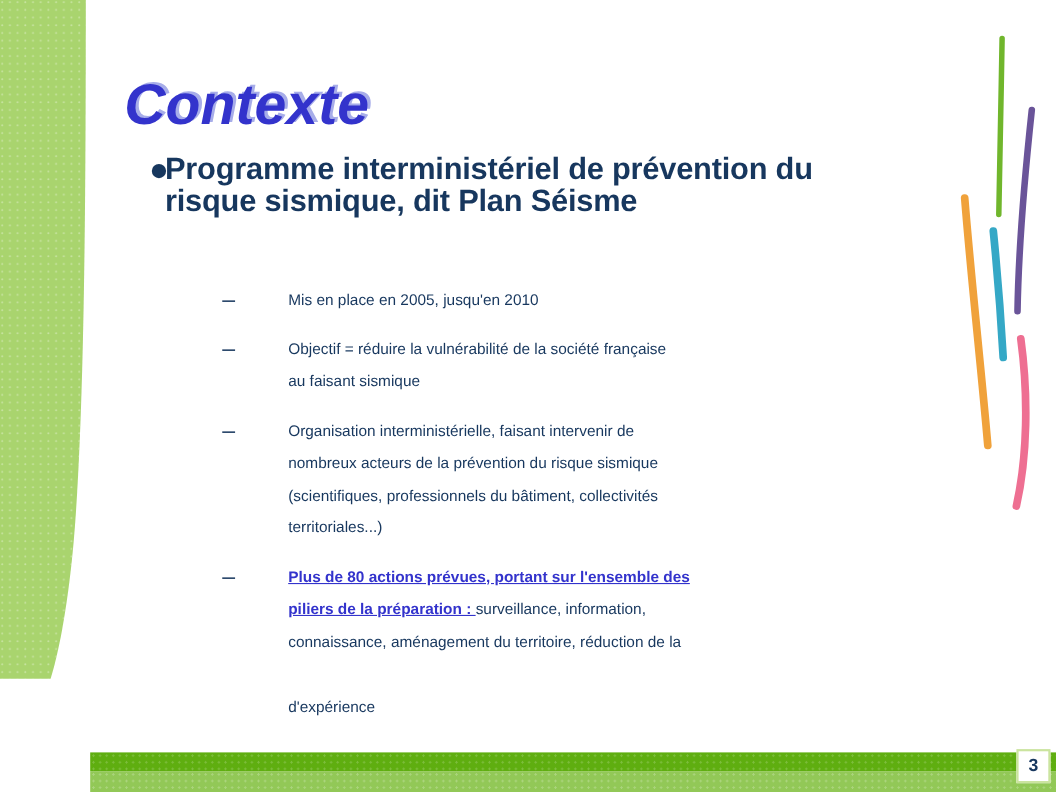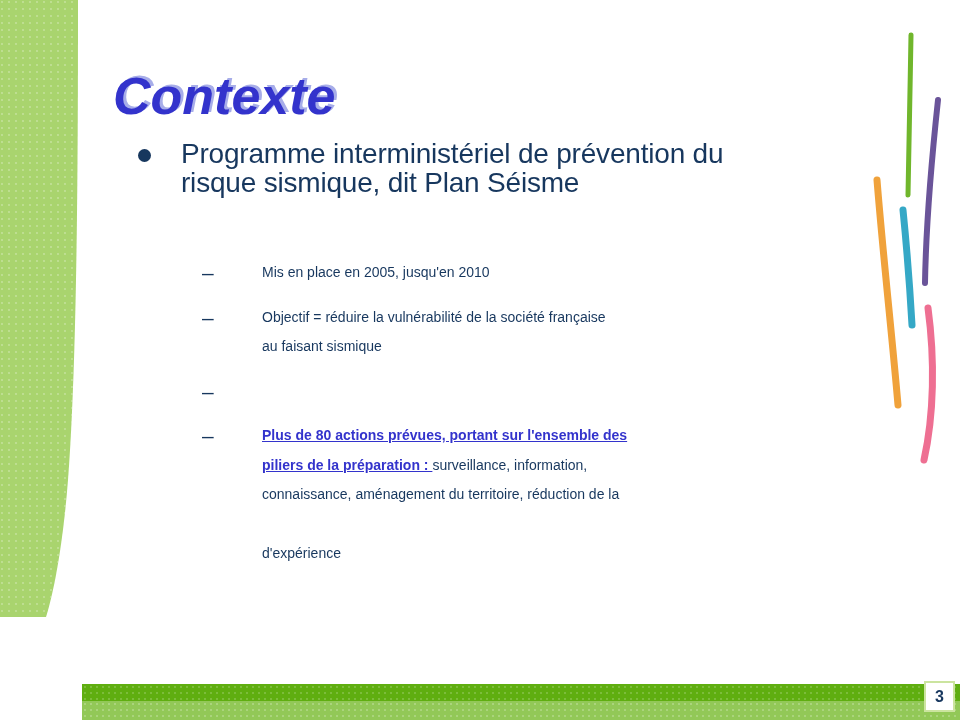--- a/index.html
+++ b/index.html
@@ -22,22 +22,22 @@
     letter-spacing:0px;white-space:nowrap;margin-top:20px;
   }
 
   
   .main-bullet{position:absolute;left:137px;top:139px;width:716px;}
   .main-dot{
     position:absolute;left:1px;top:10px;width:13px;height:13px;border-radius:50%;
     background:var(--navy);
   }
   .main-text{
-    margin-left:44px;
-    font-size:28px;font-weight:normal;color:var(--navy);
+    margin-left:13px;
+    font-size:28px;font-weight:bold;color:var(--navy);
     line-height:29px;letter-spacing:-0.2px;
   }
 
   
   .sub-list{position:absolute;left:202px;top:258px;width:690px;}
   .sub-item{display:flex;margin-bottom:15px;}
   .sub-dash{
     width:60px;flex:0 0 60px;
     font-size:21px;color:var(--navy);line-height:29.5px;
   }
@@ -98,20 +98,21 @@
       <div class="sub-item">
         <span class="sub-dash">–</span>
         <span class="sub-text"><span>Mis en place en 2005, jusqu'en 2010</span></span>
       </div>
       <div class="sub-item">
         <span class="sub-dash">–</span>
         <span class="sub-text"><span>Objectif = réduire la vulnérabilité de la société française</span><br><span>au faisant sismique</span></span>
       </div>
       <div class="sub-item">
         <span class="sub-dash">–</span>
+        <span class="sub-text"><span>Organisation interministérielle, faisant intervenir de</span><br><span>nombreux acteurs de la prévention du risque sismique</span><br><span>(scientifiques, professionnels du bâtiment, collectivités</span><br><span>territoriales...)</span></span>
       </div>
       <div class="sub-item">
         <span class="sub-dash">–</span>
         <span class="sub-text"><span class="hl">Plus de 80 actions prévues, portant sur l'ensemble des</span><br><span class="hl">piliers de la préparation : </span><span>surveillance, information,</span><br><span>connaissance, aménagement du territoire, réduction de la</span><br><br><span>d'expérience</span></span>
       </div>
     </div>
 
   <svg class="decor" viewBox="0 0 100 470">
     <path d="M51,35 C50,90 49,150 48,195" fill="none" stroke-width="5" stroke-linecap="round" stroke="#70b62c"></path>
     <path d="M78,100 C71,165 66,225 65,283" fill="none" stroke-width="6" stroke-linecap="round" stroke="#6a5499"></path>

